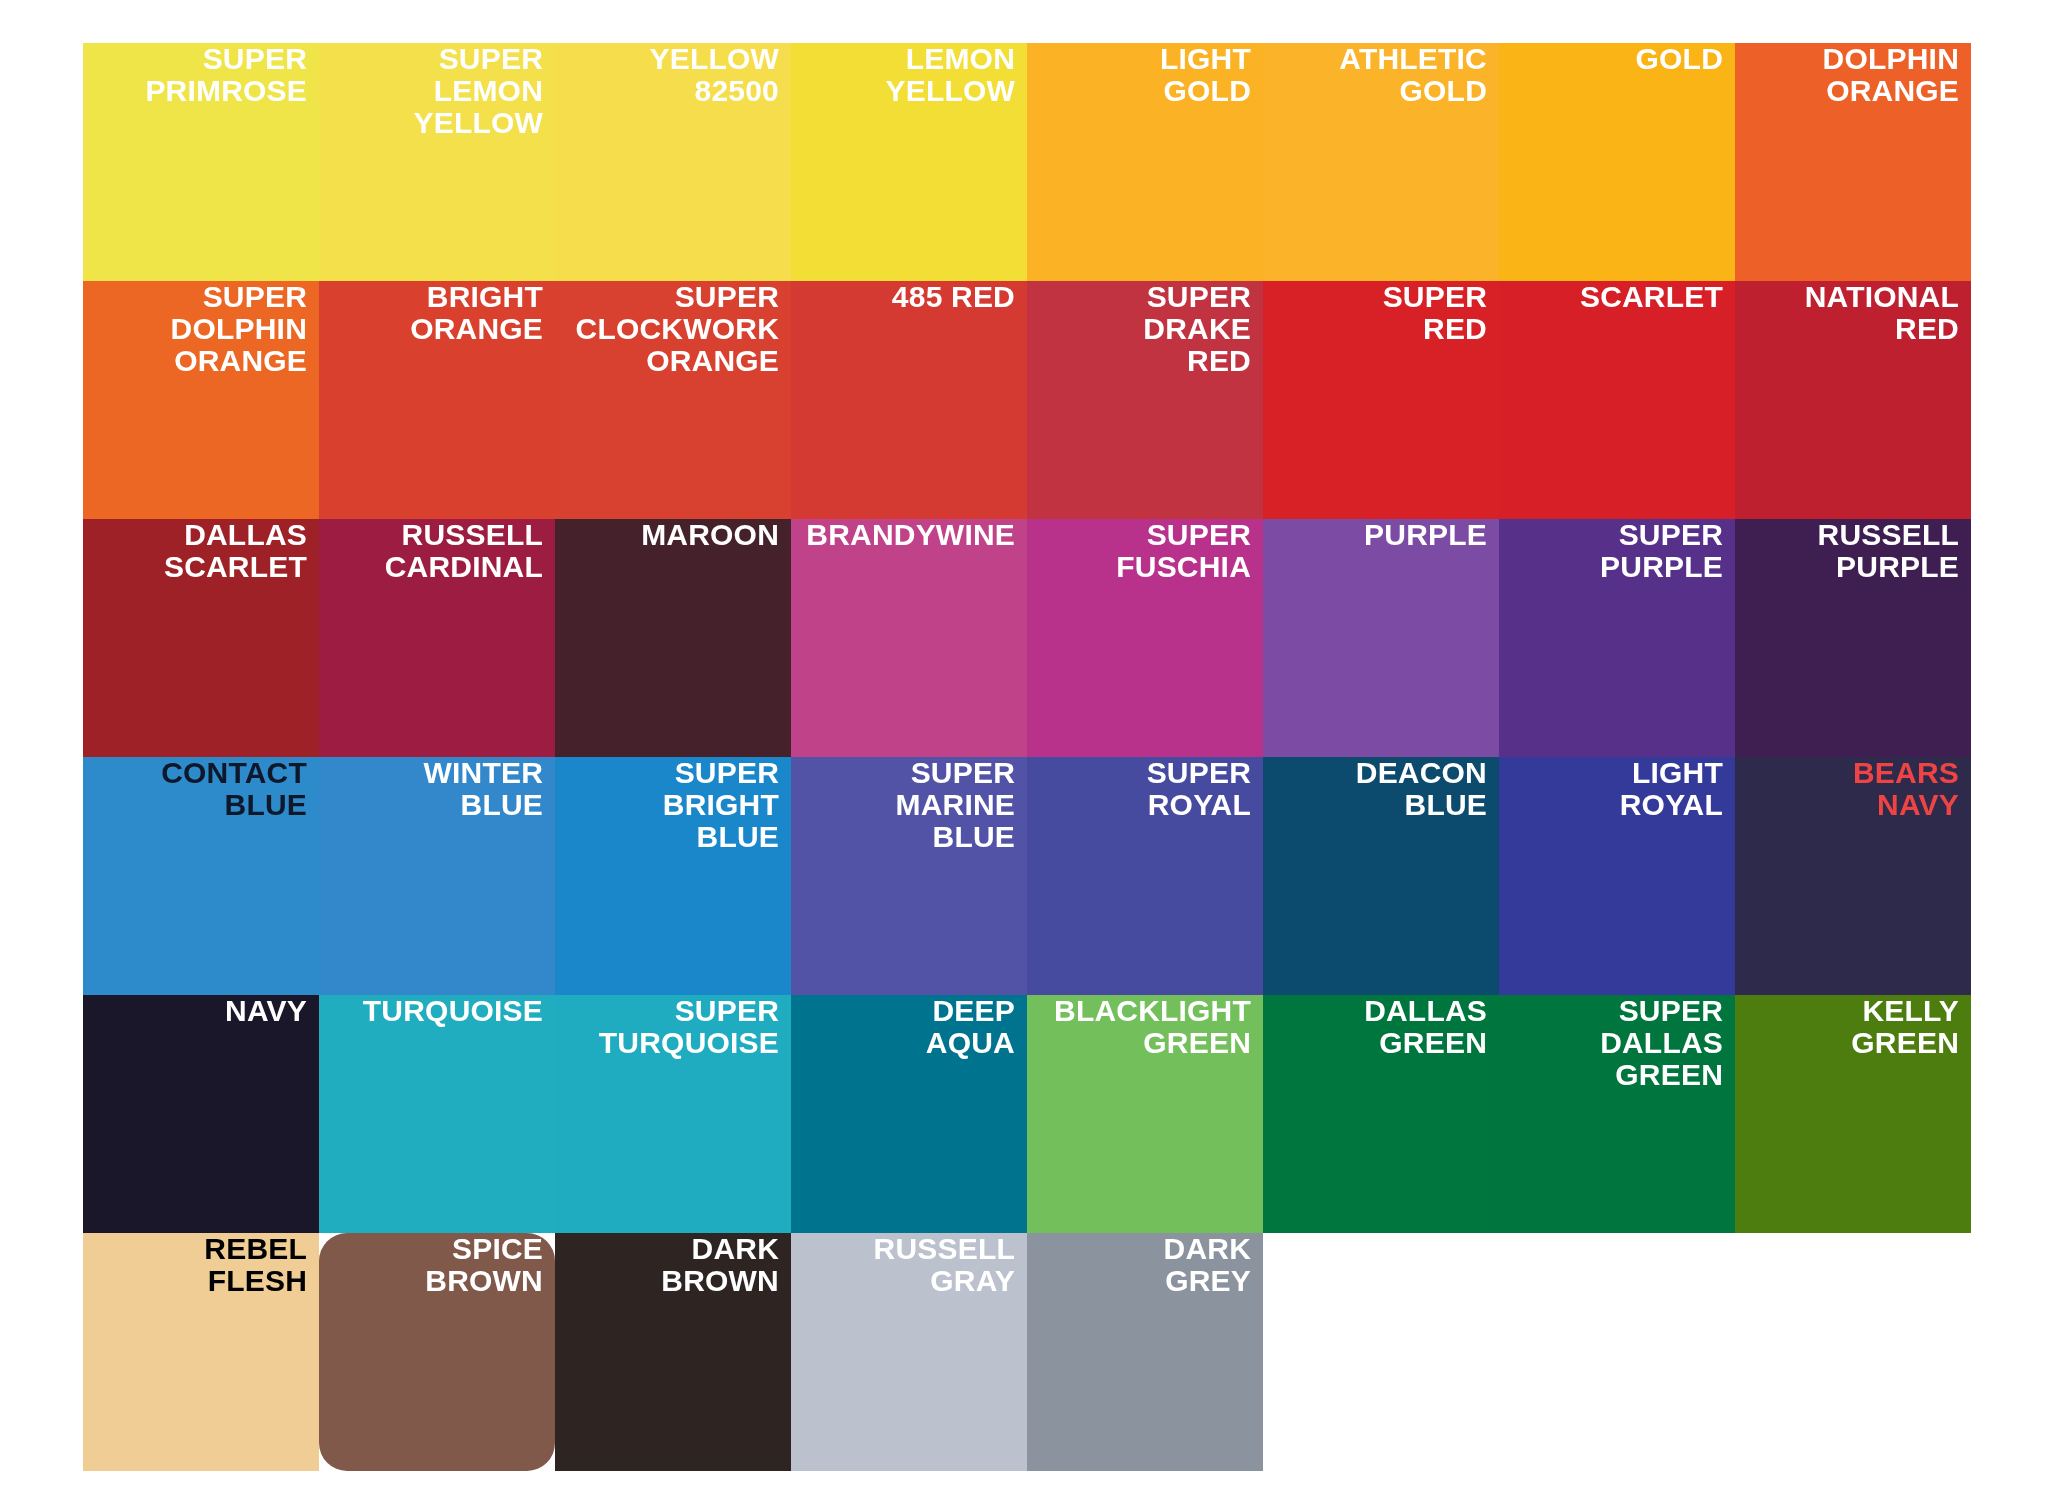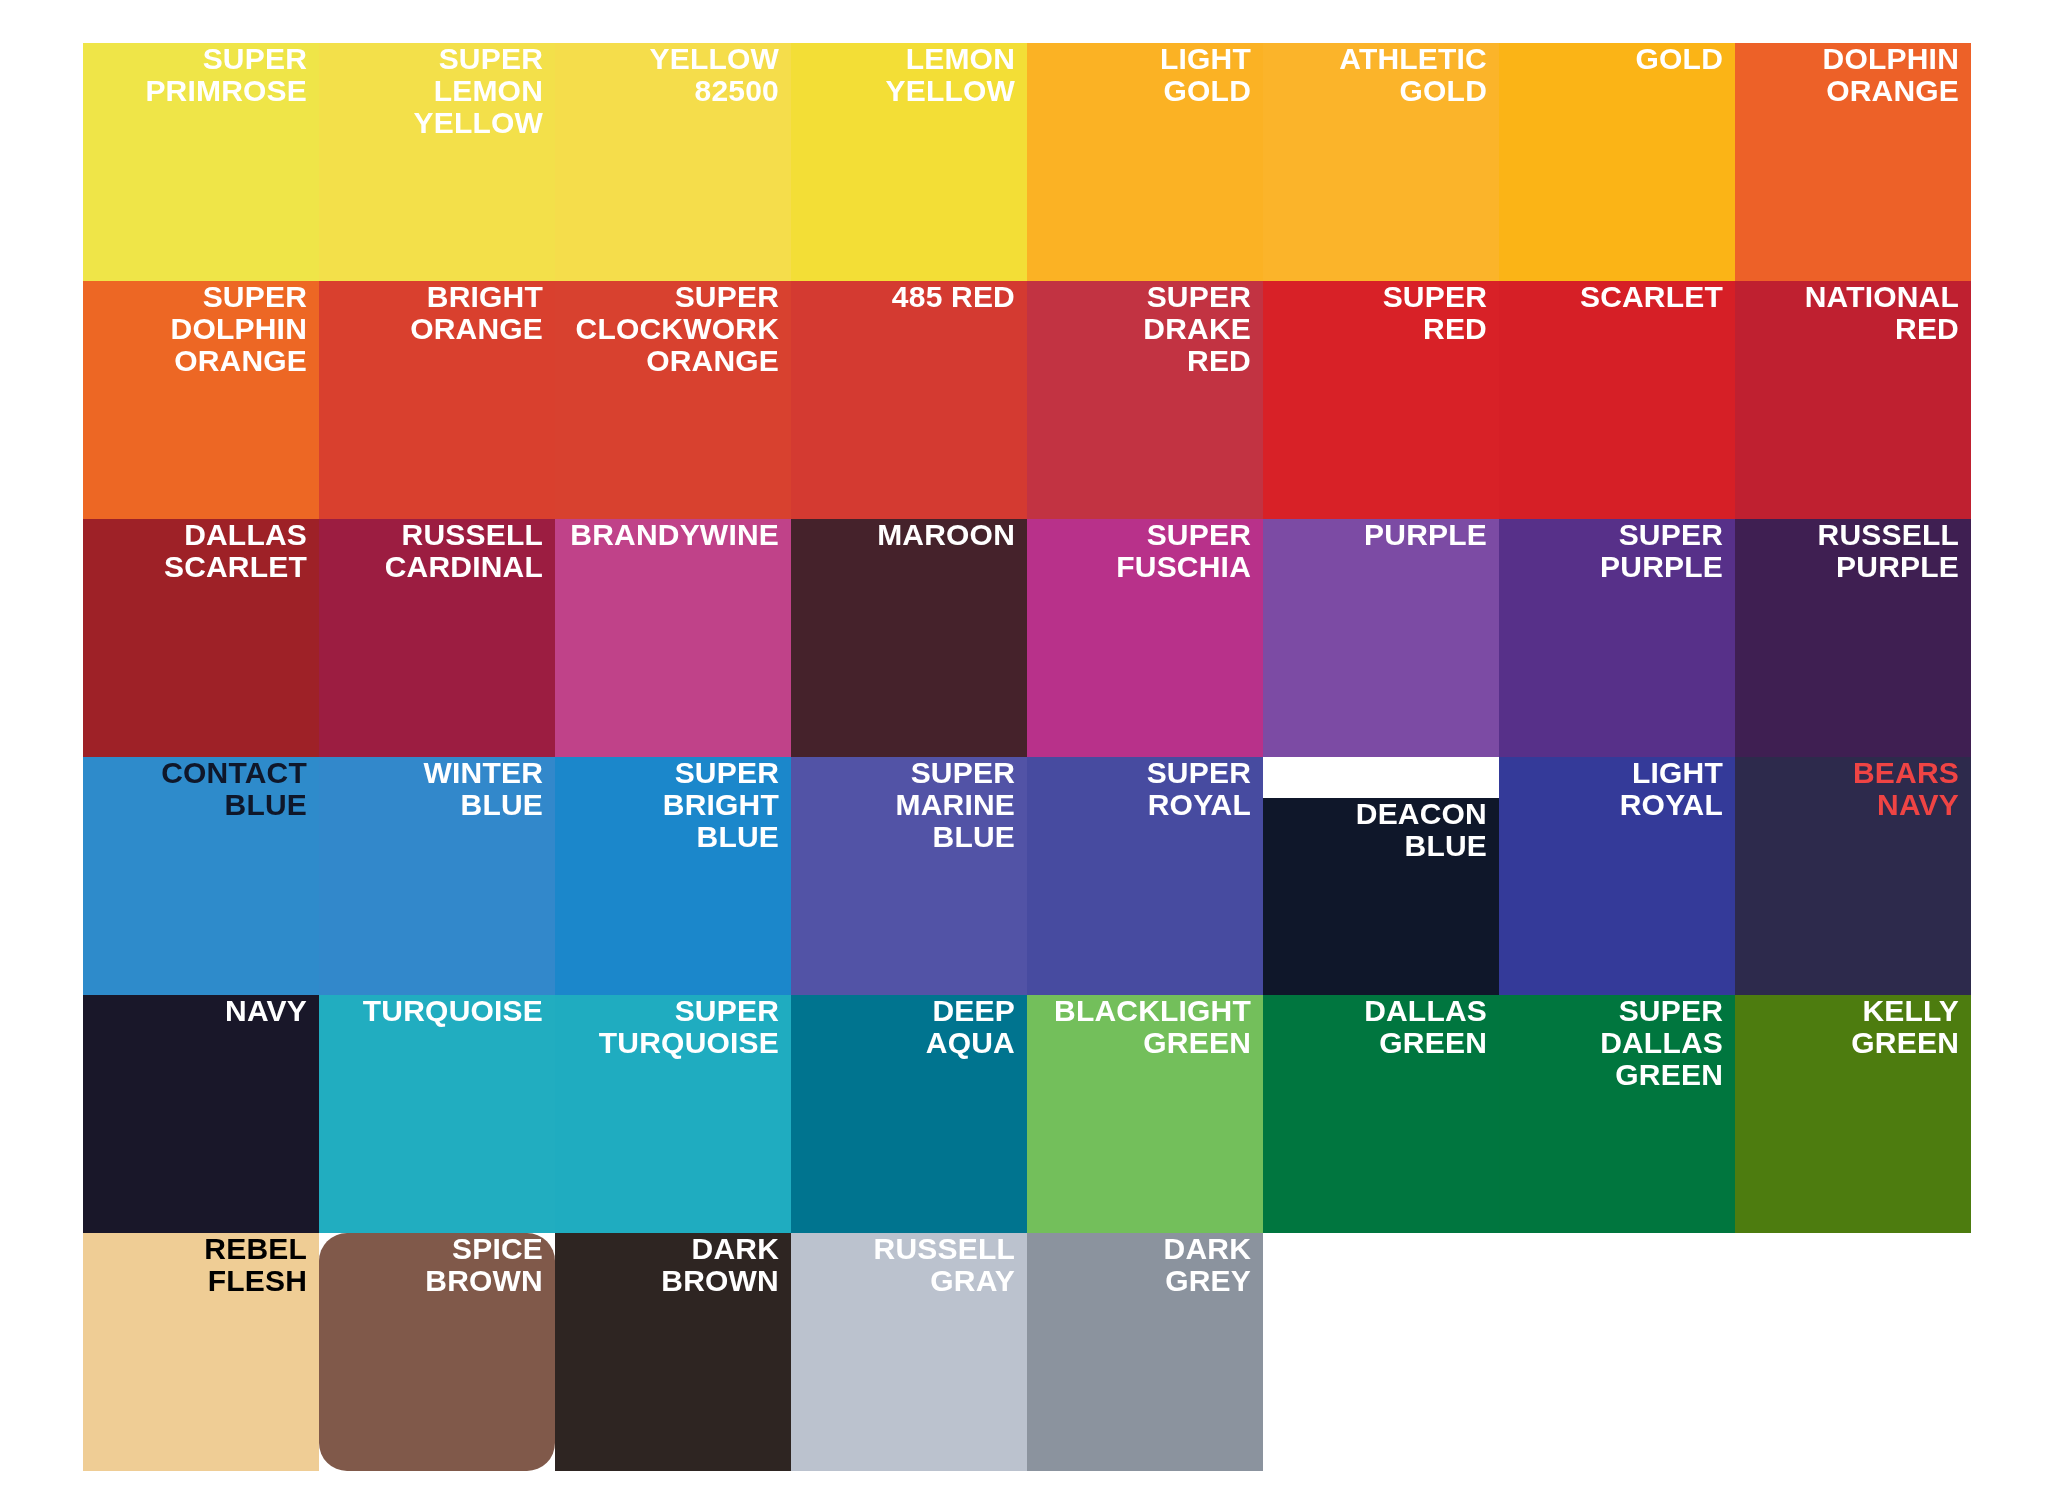--- a/index.html
+++ b/index.html
@@ -125,25 +125,25 @@
 RED</span>
       </div>
       <div class="swatch" style="background-color: rgb(158, 33, 39);">
         <span class="swatch-label" style="color: rgb(255, 255, 255);">DALLAS
 SCARLET</span>
       </div>
       <div class="swatch" style="background-color: rgb(156, 29, 65);">
         <span class="swatch-label" style="color: rgb(255, 255, 255);">RUSSELL
 CARDINAL</span>
       </div>
+      <div class="swatch" style="background-color: rgb(69, 34, 43);">
+        <span class="swatch-label" style="color: rgb(255, 255, 255);">MAROON</span>
+      </div>
       <div class="swatch" style="background-color: rgb(192, 66, 137);">
         <span class="swatch-label" style="color: rgb(255, 255, 255);">BRANDYWINE</span>
-      </div>
-      <div class="swatch" style="background-color: rgb(69, 34, 43);">
-        <span class="swatch-label" style="color: rgb(255, 255, 255);">MAROON</span>
       </div>
       <div class="swatch" style="background-color: rgb(184, 49, 138);">
         <span class="swatch-label" style="color: rgb(255, 255, 255);">SUPER
 FUSCHIA</span>
       </div>
       <div class="swatch" style="background-color: rgb(124, 75, 164);">
         <span class="swatch-label" style="color: rgb(255, 255, 255);">PURPLE</span>
       </div>
       <div class="swatch" style="background-color: rgb(87, 48, 137);">
         <span class="swatch-label" style="color: rgb(255, 255, 255);">SUPER
@@ -168,21 +168,21 @@
       </div>
       <div class="swatch" style="background-color: rgb(82, 83, 166);">
         <span class="swatch-label" style="color: rgb(255, 255, 255);">SUPER
 MARINE
 BLUE</span>
       </div>
       <div class="swatch" style="background-color: rgb(71, 75, 160);">
         <span class="swatch-label" style="color: rgb(255, 255, 255);">SUPER
 ROYAL</span>
       </div>
-      <div class="swatch" style="background-color: #0f172a; margin-top: 41px;">
+      <div class="swatch" style="background-color: #0c4a6e;">
         <span class="swatch-label" style="color: rgb(255, 255, 255);">DEACON
 BLUE</span>
       </div>
       <div class="swatch" style="background-color: rgb(52, 58, 153);">
         <span class="swatch-label" style="color: rgb(255, 255, 255);">LIGHT
 ROYAL</span>
       </div>
       <div class="swatch" style="background-color: rgb(45, 42, 76);">
         <span class="swatch-label" style="color: #ef4444;">BEARS
 NAVY</span>

